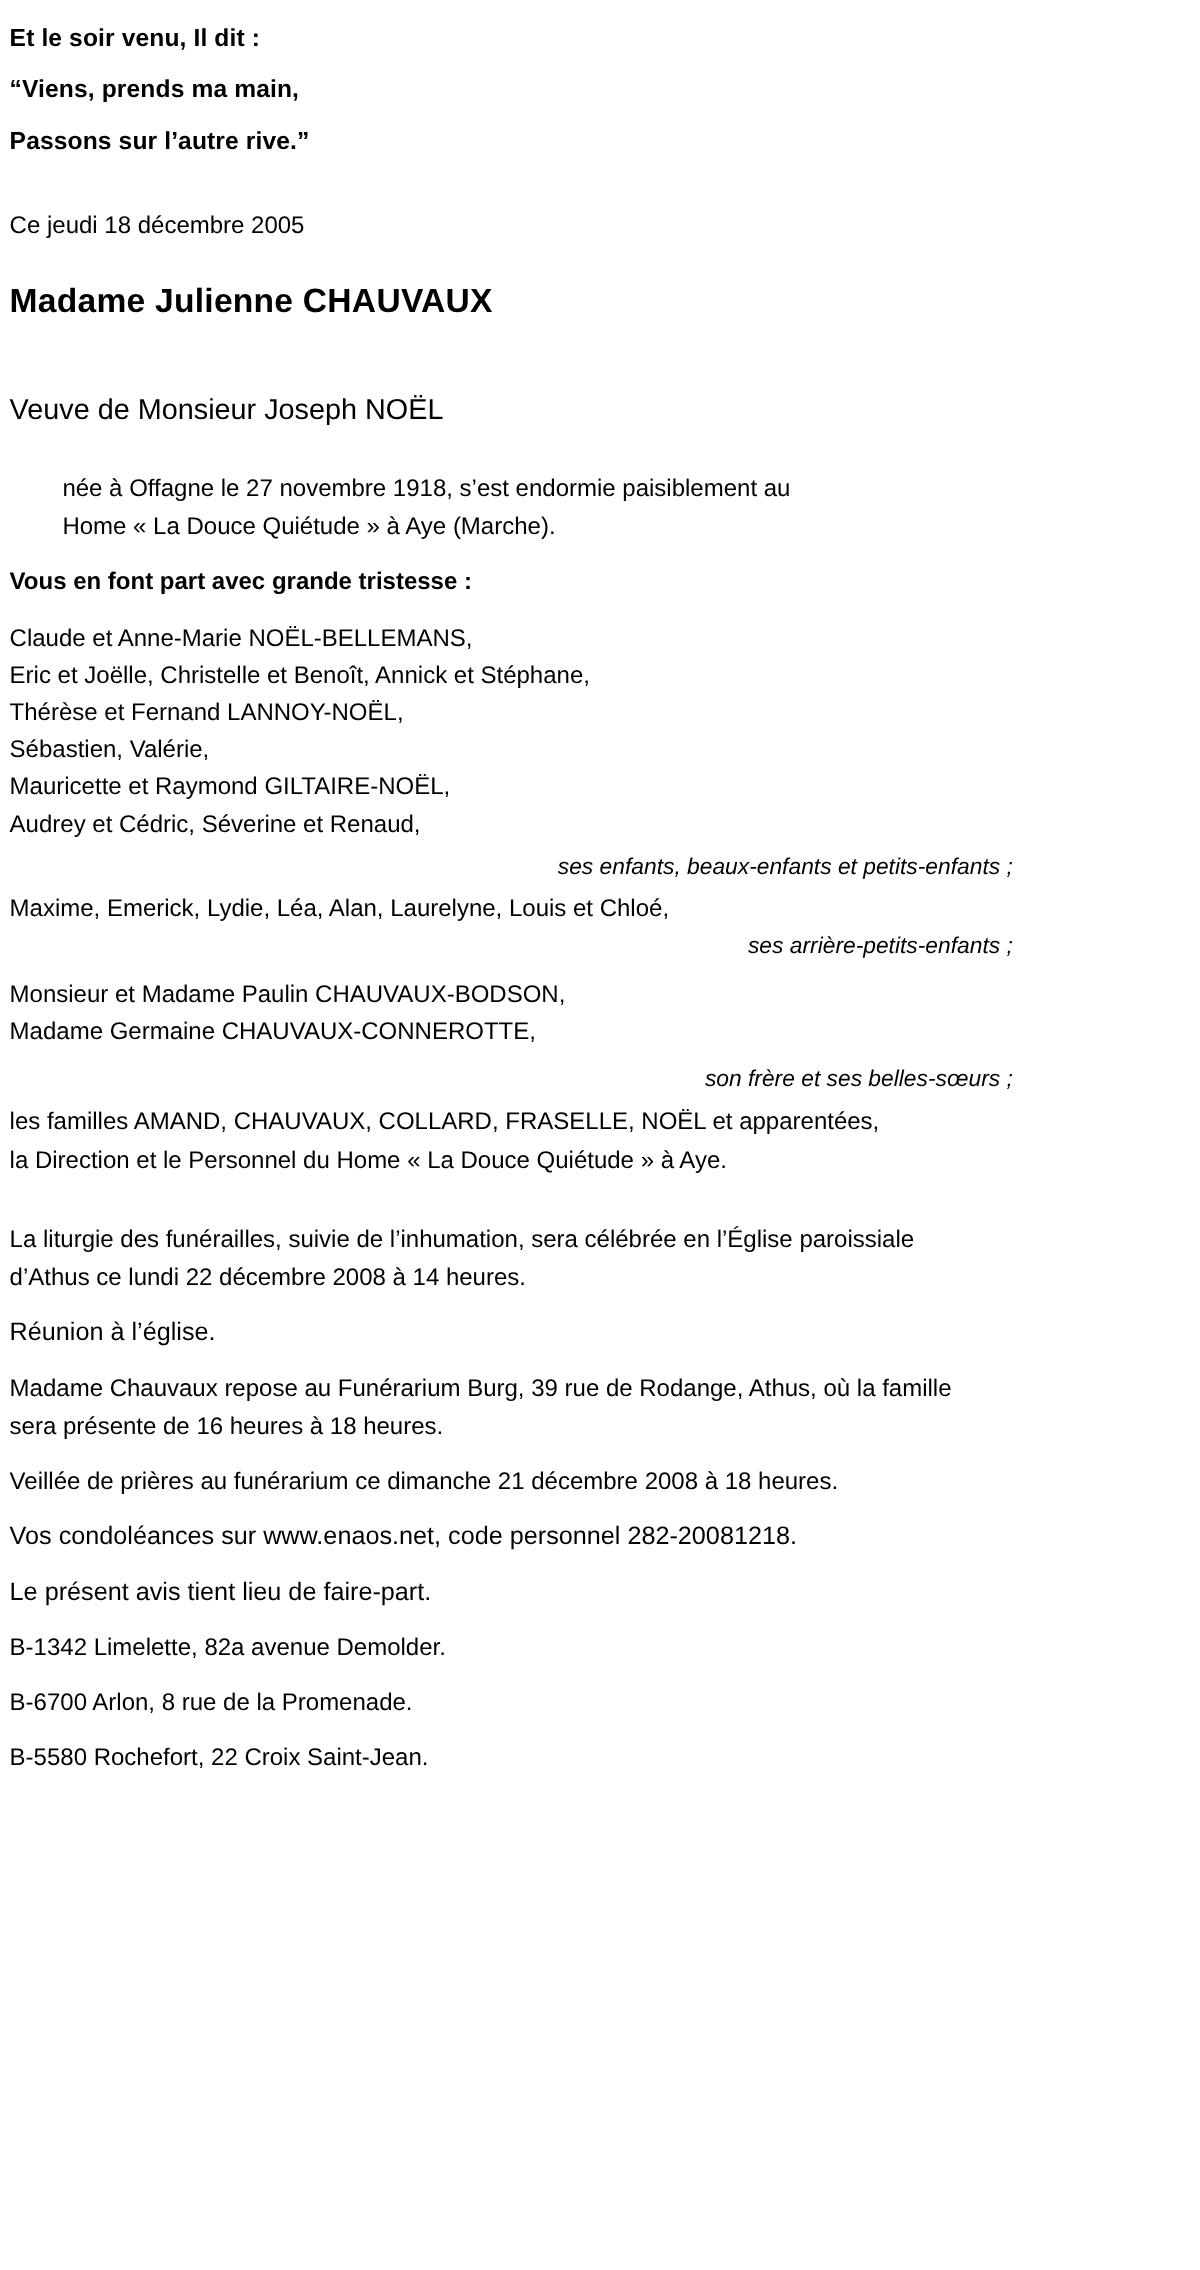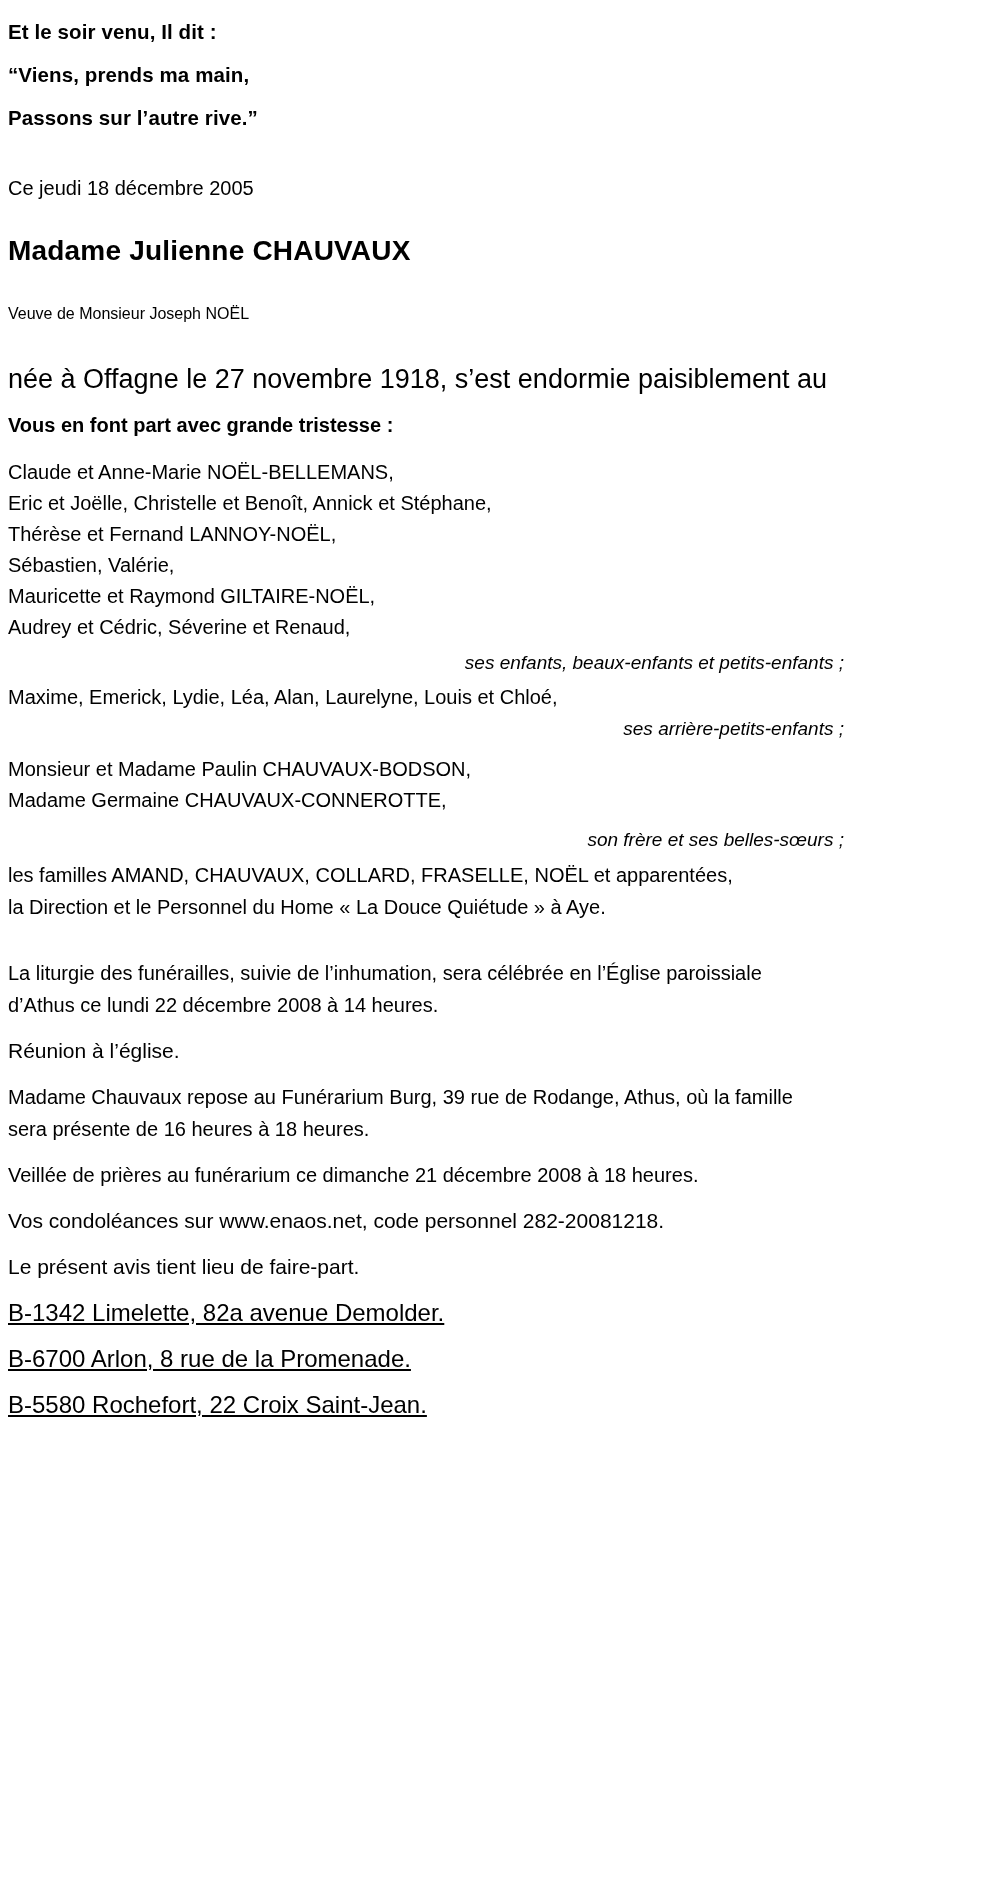--- a/index.html
+++ b/index.html
@@ -31,27 +31,29 @@
     line-height: 30px;
   }
   .deceased-name {
     font-weight: bold;
     font-size: 28px;
     line-height: 44px;
     letter-spacing: 0.2px;
     white-space: nowrap;
   }
   .widow-line {
-    font-size: 16px;
+    font-size: 24px;
     line-height: 30px;
+    margin-top: 28px;
   }
   .para {
-    font-size: 27px;
+    font-size: 20px;
     line-height: 32px;
     max-width: 700px;
+    margin-left: 44px;
   }
   .para .ln { display: block; white-space: pre; }
   .para-wide {
     font-size: 20px;
     line-height: 32px;
     max-width: 820px;
   }
   .announce {
     font-size: 20px;
     line-height: 32px;
@@ -76,23 +78,22 @@
   .gap-10 { height: 10px; }
   .gap-14 { height: 14px; }
   .gap-16 { height: 16px; }
   .gap-26 { height: 26px; }
   .gap-34 { height: 34px; }
   .closing-line {
     font-size: 21px;
     line-height: 32px;
   }
   .addr-line {
-    font-size: 24px;
-    line-height: 32px;
-    text-decoration: underline;
+    font-size: 20px;
+    line-height: 32px;
   }
 </style>
 </head>
 <body>
 
 <div id="notice">
 
   <div class="epitaph">
     <span class="ln">Et le soir venu, Il dit :</span>
     <span class="ln">“Viens, prends ma main,</span>
@@ -108,20 +109,21 @@
   <div class="deceased-name">Madame Julienne CHAUVAUX</div>
 
   <div class="gap-26"></div>
 
   <div class="widow-line">Veuve de Monsieur Joseph NOËL</div>
 
   <div class="gap-34"></div>
 
   <div class="para">
     <span class="ln">née à Offagne le 27 novembre 1918, s’est endormie paisiblement au</span>
+    <span class="ln">Home « La Douce Quiétude » à Aye (Marche).</span>
   </div>
 
   <div class="gap-14"></div>
 
   <div class="announce">Vous en font part avec grande tristesse :</div>
 
   <div class="gap-16"></div>
 
   <div class="names">
     <span class="ln">Claude et Anne-Marie NOËL-BELLEMANS,</span>

